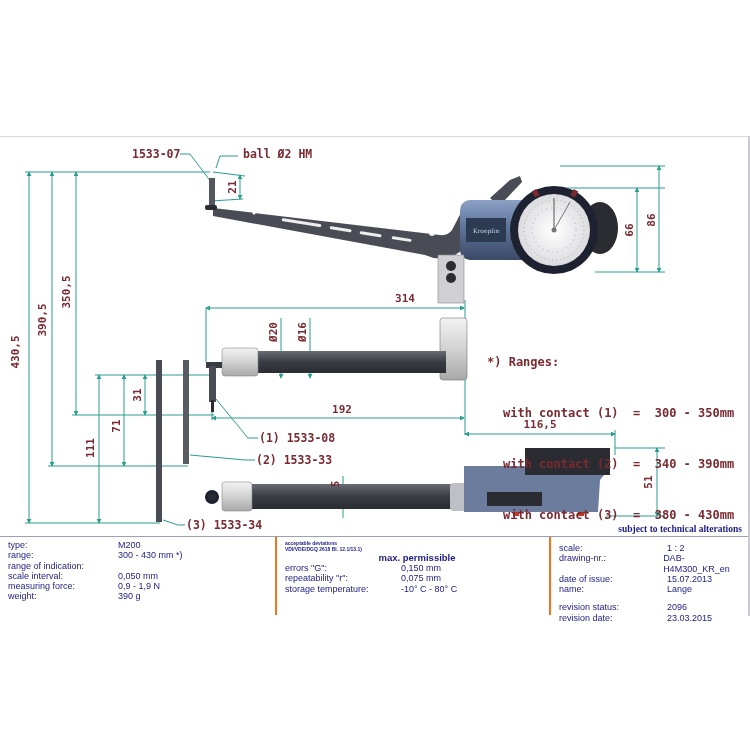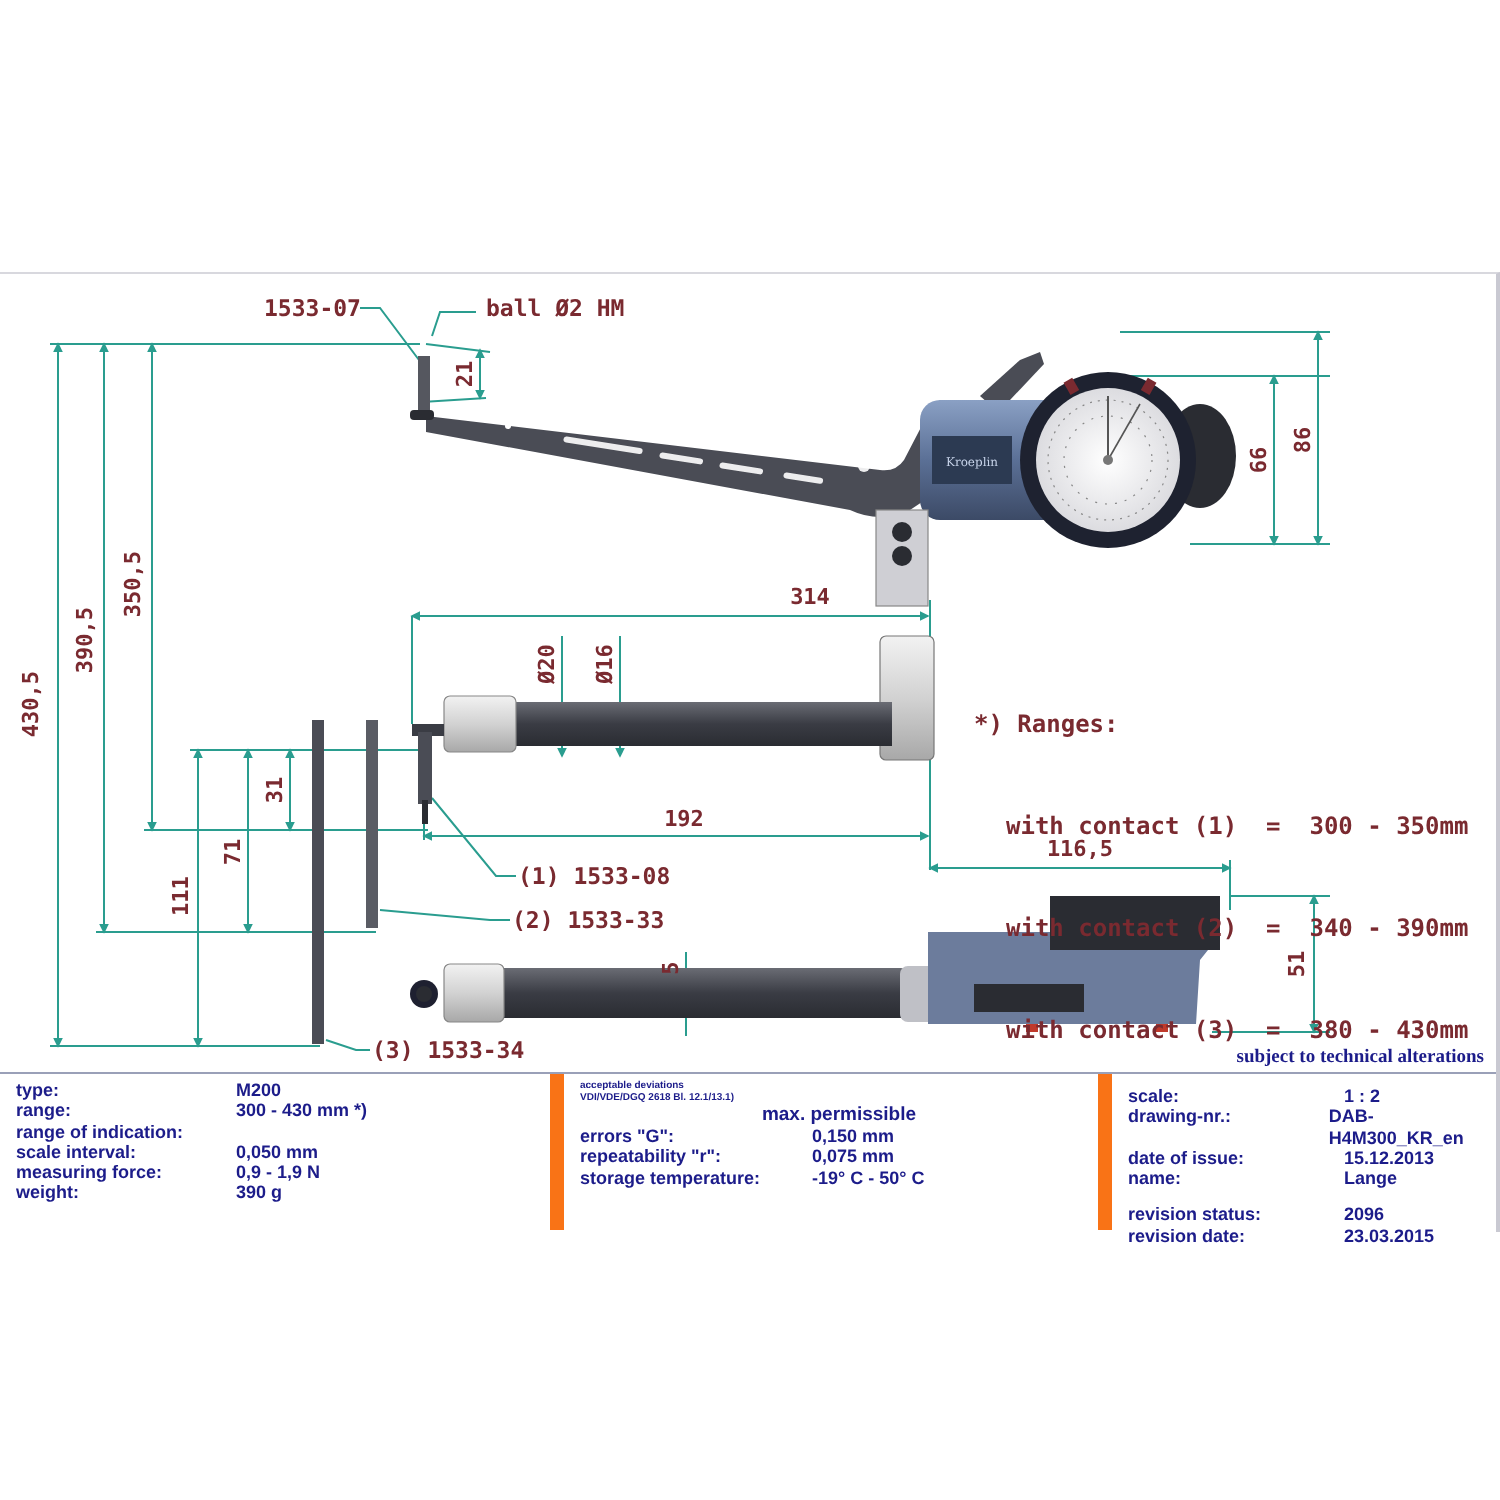--- a/index.html
+++ b/index.html
@@ -6,22 +6,22 @@
   body { width:750px; height:750px; position:relative; overflow:hidden; font-family:"Liberation Sans", sans-serif; }
   .sheet { position:absolute; left:0; top:136px; width:748px; height:479px; border-top:1px solid #d8d8de; border-right:2px solid #c9c9d2; }
   svg.drawing { position:absolute; left:0; top:0; width:750px; height:750px; }
   .dim { font-family:"DejaVu Sans Mono", monospace; fill:#7a2a30; font-size:11px; font-weight:bold; }
   .lbl { font-family:"DejaVu Sans Mono", monospace; fill:#7a2a30; font-size:11.5px; font-weight:bold; }
   .ranges { position:absolute; left:487px; top:320px; font-family:"DejaVu Sans Mono", monospace; color:#7a2a30; font-size:12px; font-weight:bold; line-height:17px; white-space:pre; }
   .ranges .row { padding-left:16px; }
   .subject { position:absolute; right:8px; top:524px; font-family:Liberation Serif, serif; font-weight:bold; font-size:9.5px; color:#1c1c8a; }
   .titleblock { position:absolute; left:0; top:536px; width:748px; height:78px; border-top:1px solid #9aa0b8; display:flex; }
   .tb-col { position:relative; box-sizing:border-box; padding:3px 0 0 8px; }
-  .tb-col + .tb-col { border-left:7px solid #f97316; }
-  .tb-row { display:flex; font-size:9px; line-height:10.3px; color:#1c1c8a; font-weight:bold; }
+  .tb-col + .tb-col { border-left:2px solid #f97316; }
+  .tb-row { display:flex; font-size:9px; line-height:10.3px; color:#1c1c8a; font-weight:normal; }
   .tb-row .k { width:110px; }
   .tb-col.c2 .tb-row .k { width:116px; }
   .tb-col.c3 .tb-row .k { width:108px; }
   .tiny { font-size:5px; line-height:6px; color:#1c1c8a; font-weight:bold; }
   .tb-head { font-size:9.5px; color:#1c1c8a; font-weight:bold; line-height:11px;text-align:center; }
   .gap { height:8px; }
 </style>
 </head>
 <body>
 
@@ -242,35 +242,35 @@
     <div class="tb-row">
         <span class="k">errors "G":</span>
         <span>0,150 mm</span>
       </div>
     <div class="tb-row">
         <span class="k">repeatability "r":</span>
         <span>0,075 mm</span>
       </div>
     <div class="tb-row">
         <span class="k">storage temperature:</span>
-        <span>-19° C - 50° C</span>
+        <span>-10° C - 80° C</span>
       </div>
   </div>
   <div class="tb-col c3" style="width:199px; padding-top:6px;">
     <div class="tb-row">
         <span class="k">scale:</span>
         <span>1 : 2</span>
       </div>
     <div class="tb-row">
         <span class="k">drawing-nr.:</span>
         <span>DAB-H4M300_KR_en</span>
       </div>
     <div class="tb-row">
         <span class="k">date of issue:</span>
-        <span>15.12.2013</span>
+        <span>15.07.2013</span>
       </div>
     <div class="tb-row">
         <span class="k">name:</span>
         <span>Lange</span>
       </div>
     <div class="gap"></div>
     <div class="tb-row">
         <span class="k">revision status:</span>
         <span>2096</span>
       </div>

